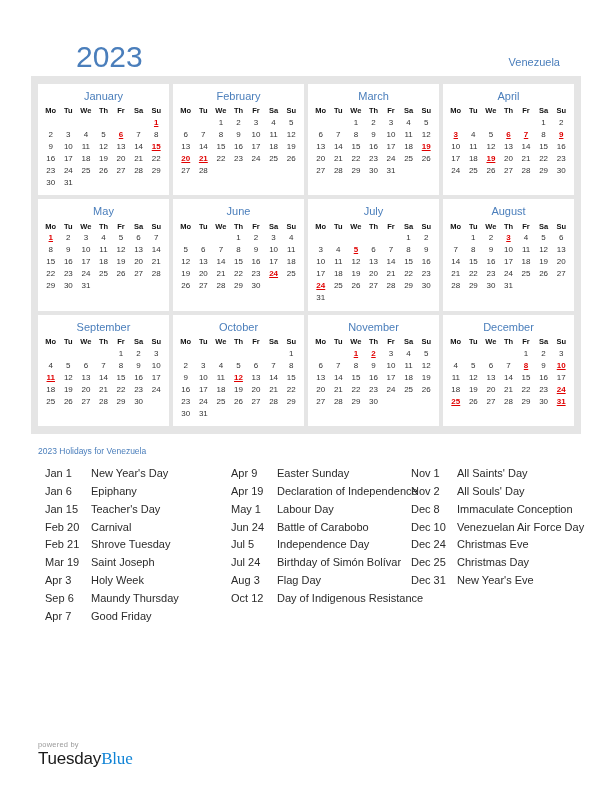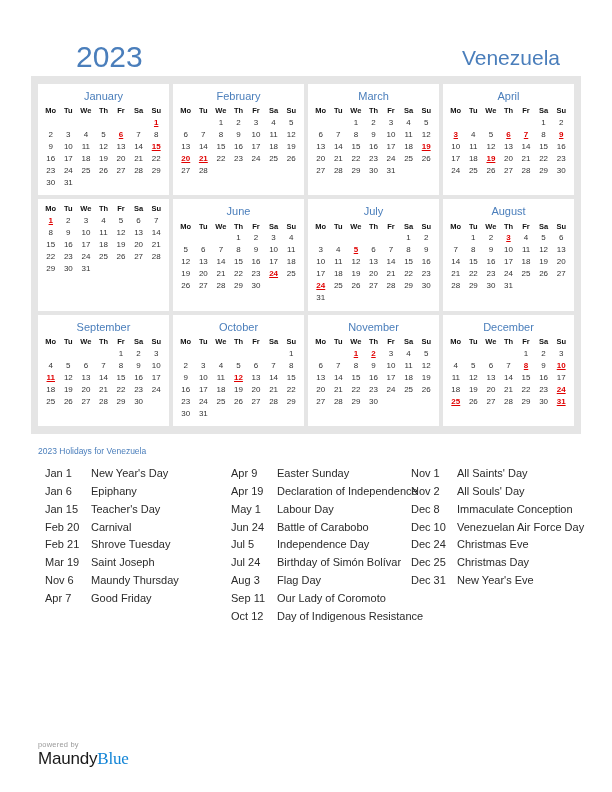--- a/index.html
+++ b/index.html
@@ -22,21 +22,21 @@
     height: 72px;
   }
   .year-title {
     font-size: 30px;
     color: #4a7ebb;
     font-weight: 400;
     letter-spacing: 0px;
     line-height: 1;
   }
   .country-title {
-    font-size: 21px;
+    font-size: 11px;
     color: #4a7ebb;
     font-weight: 400;
     line-height: 1;
     padding-bottom: 4px;
   }
 
   
   .calendar-panel {
     margin: 4px 31px 0 31px;
     background: #e5e5e5;
@@ -403,20 +403,21 @@
             <td>26</td>
             <td>27</td>
             <td>28</td>
             <td>29</td>
             <td>30</td>
           </tr>
         </tbody>
       </table>
     </div>
     <div class="month-card">
+      <div class="month-name">May</div>
       <table class="month-table">
         <thead>
           <tr>
             <th>Mo</th>
             <th>Tu</th>
             <th>We</th>
             <th>Th</th>
             <th>Fr</th>
             <th>Sa</th>
             <th>Su</th>
@@ -954,21 +955,25 @@
         </div>
         <div class="legend-row">
           <span class="legend-date">Feb 21</span>
           <span class="legend-name">Shrove Tuesday</span>
         </div>
         <div class="legend-row">
           <span class="legend-date">Mar 19</span>
           <span class="legend-name">Saint Joseph</span>
         </div>
         <div class="legend-row">
-          <span class="legend-date">Nov 6</span>
+          <span class="legend-date">Apr 3</span>
+          <span class="legend-name">Holy Week</span>
+        </div>
+        <div class="legend-row">
+          <span class="legend-date">Sep 6</span>
           <span class="legend-name">Maundy Thursday</span>
         </div>
         <div class="legend-row">
           <span class="legend-date">Apr 7</span>
           <span class="legend-name">Good Friday</span>
         </div>
       </div>
       <div class="legend-col">
         <div class="legend-row">
           <span class="legend-date">Apr 9</span>
@@ -992,24 +997,20 @@
         </div>
         <div class="legend-row">
           <span class="legend-date">Jul 24</span>
           <span class="legend-name">Birthday of Simón Bolívar</span>
         </div>
         <div class="legend-row">
           <span class="legend-date">Aug 3</span>
           <span class="legend-name">Flag Day</span>
         </div>
         <div class="legend-row">
-          <span class="legend-date">Sep 11</span>
-          <span class="legend-name">Our Lady of Coromoto</span>
-        </div>
-        <div class="legend-row">
           <span class="legend-date">Oct 12</span>
           <span class="legend-name">Day of Indigenous Resistance</span>
         </div>
       </div>
       <div class="legend-col">
         <div class="legend-row">
           <span class="legend-date">Nov 1</span>
           <span class="legend-name">All Saints' Day</span>
         </div>
         <div class="legend-row">
@@ -1035,14 +1036,14 @@
         <div class="legend-row">
           <span class="legend-date">Dec 31</span>
           <span class="legend-name">New Year's Eve</span>
         </div>
       </div>
     </div>
 </div>
 
 <div class="footer">
   <div class="powered-by">powered by</div>
-  <div class="brand"><span class="brand-general">Maundy</span><span class="brand-blue">Blue</span></div>
+  <div class="brand"><span class="brand-general">Tuesday</span><span class="brand-blue">Blue</span></div>
 </div>
 
 </body></html>

